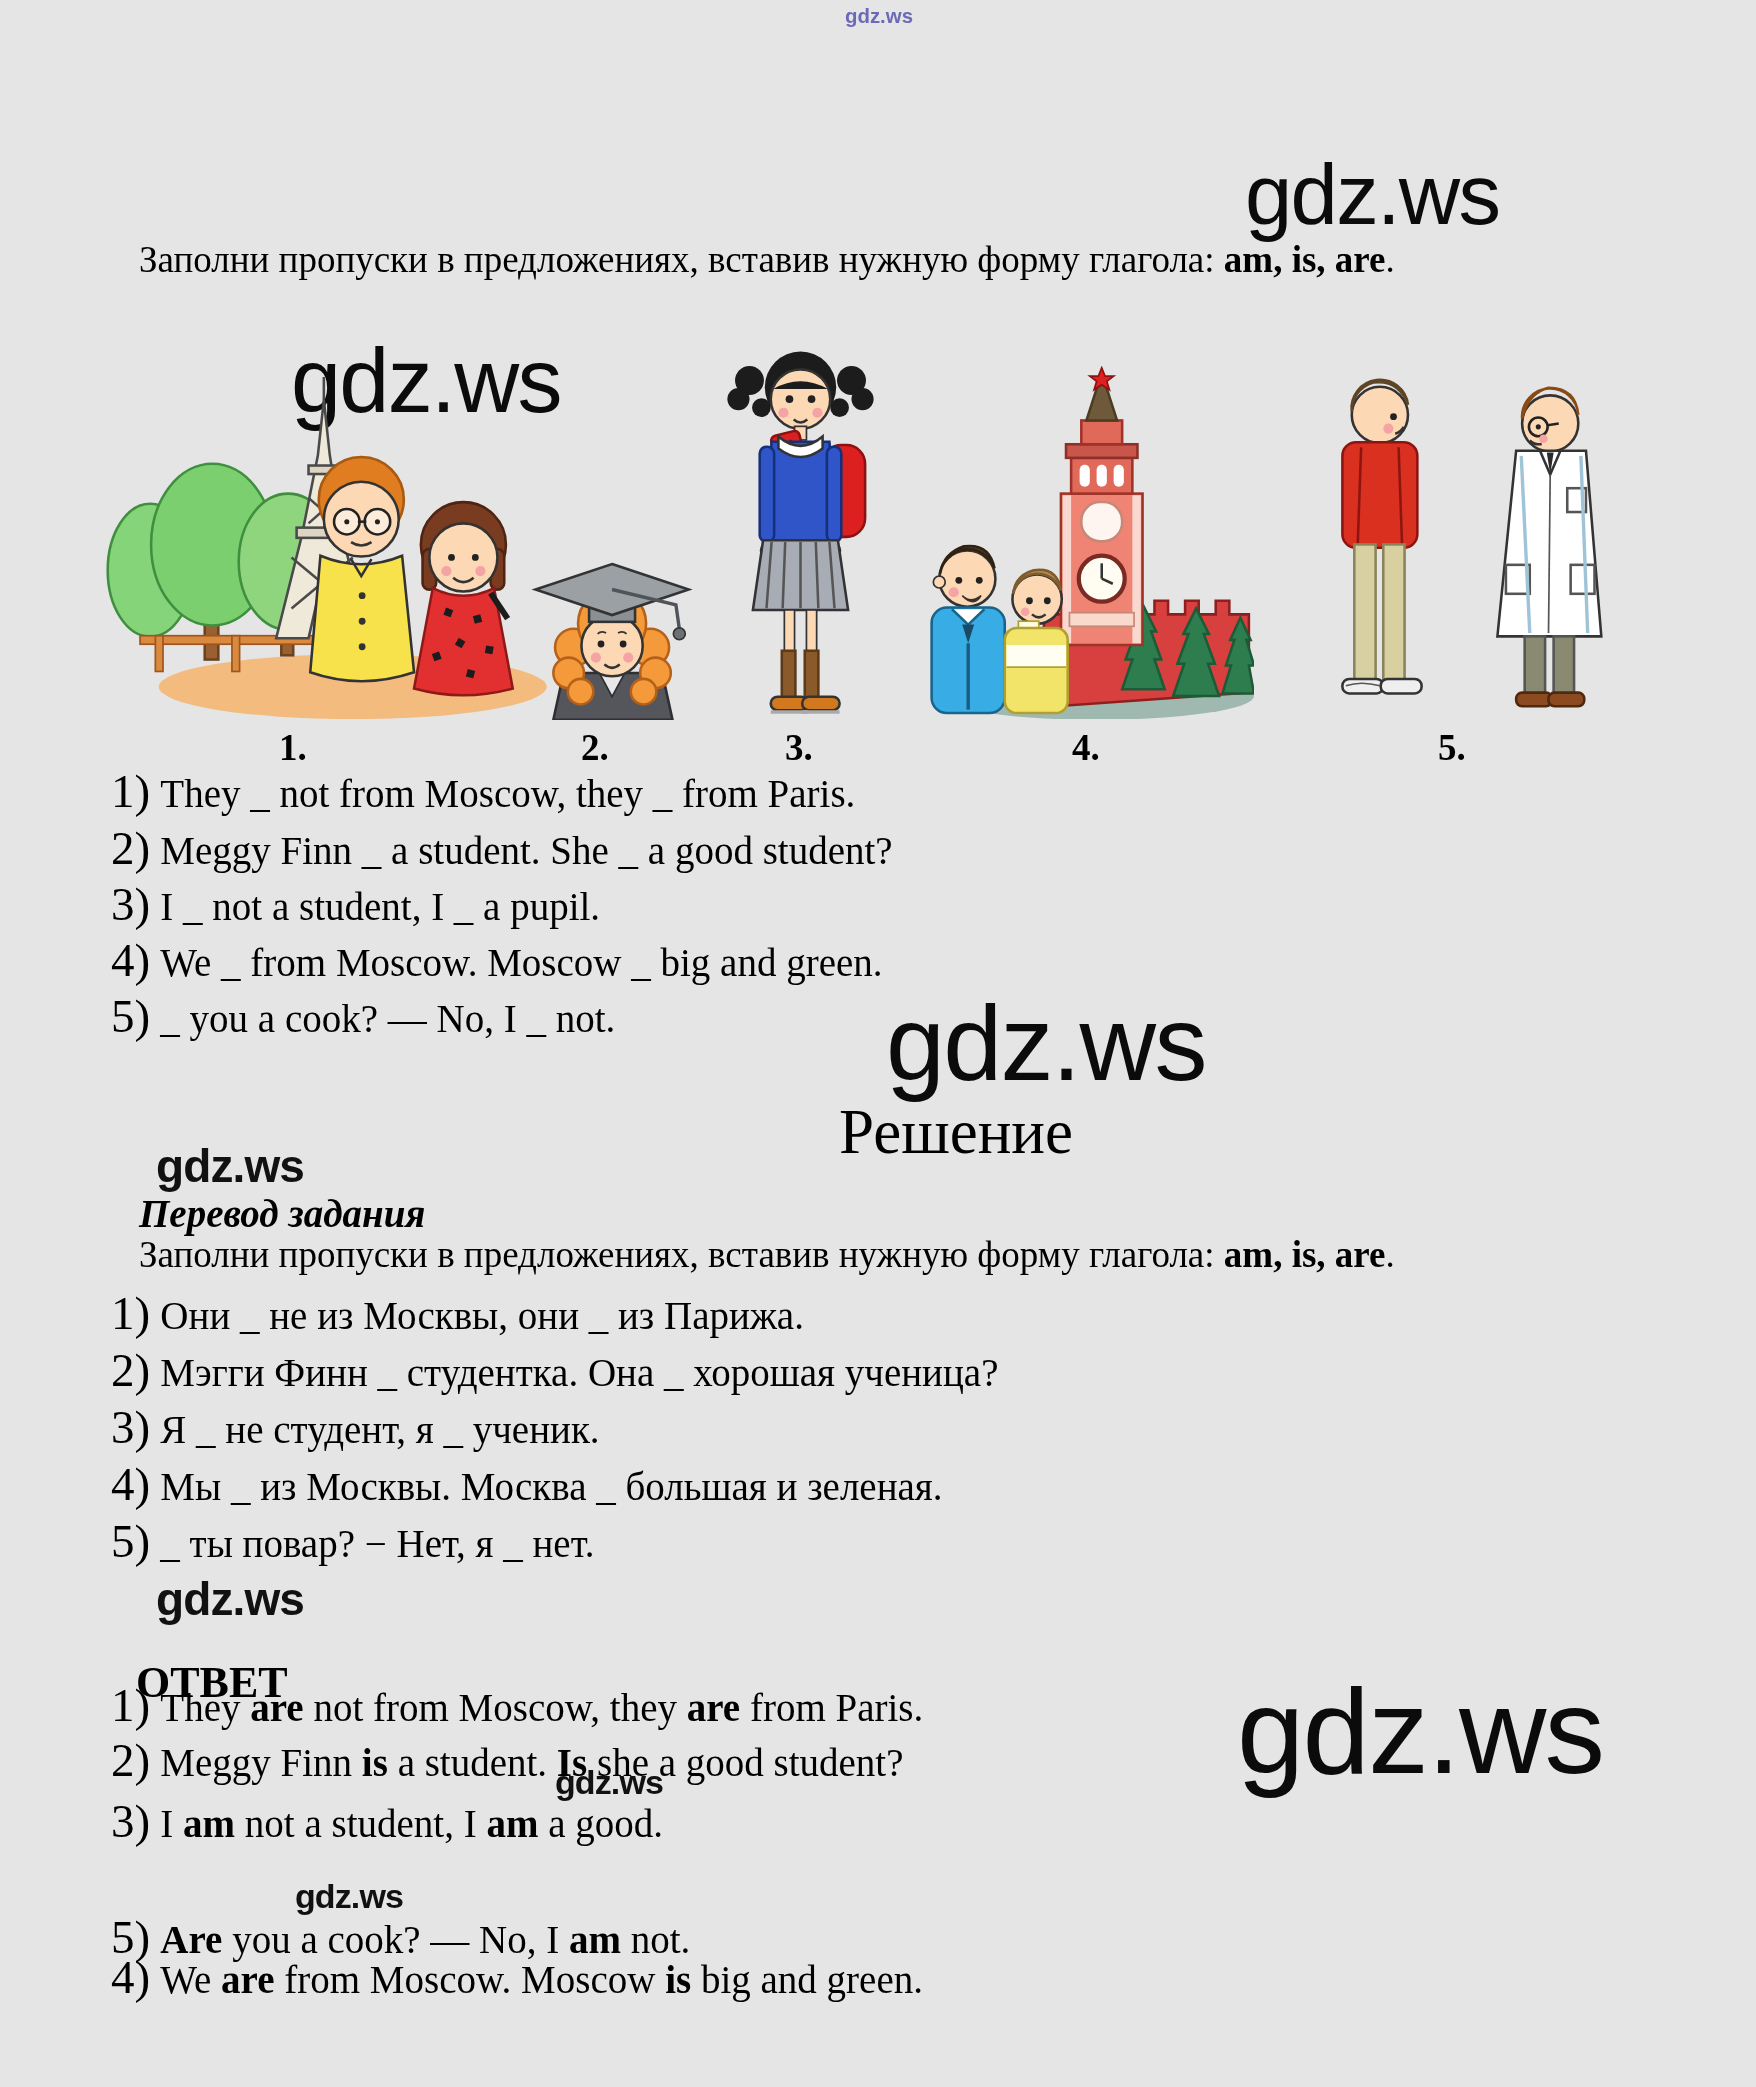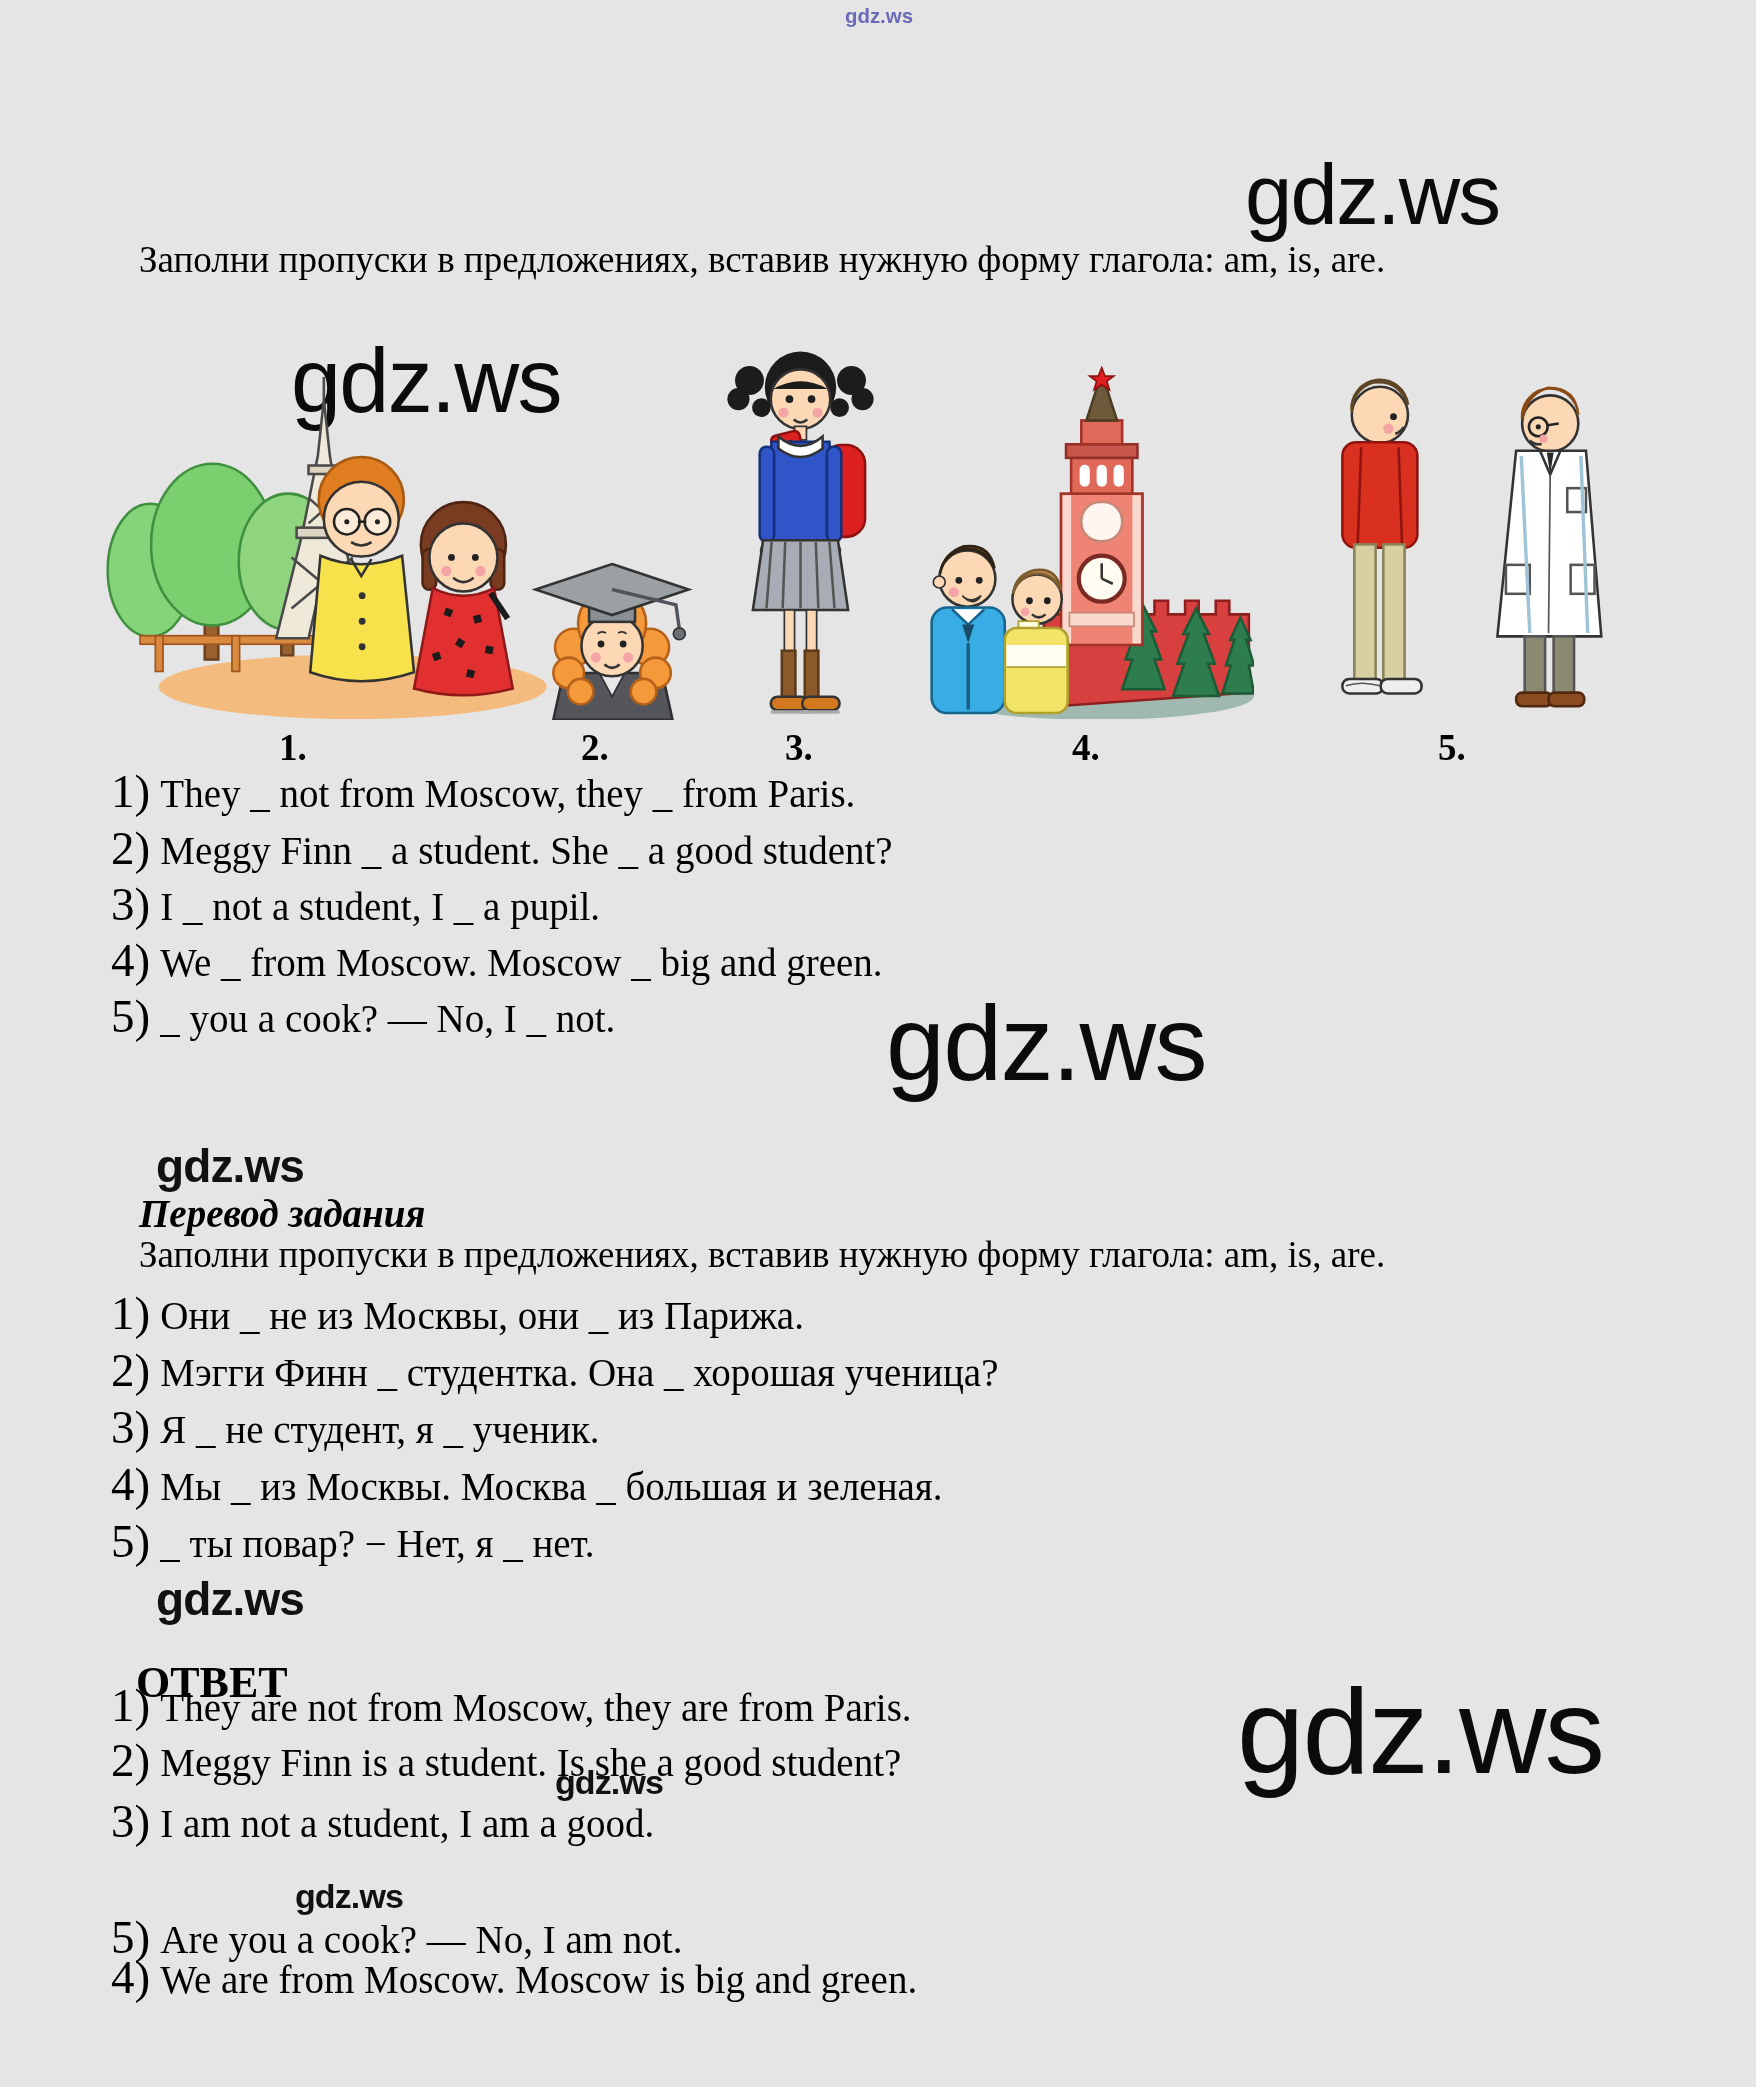--- a/index.html
+++ b/index.html
@@ -6,21 +6,21 @@
   #page{position:relative;width:1756px;height:2088px;background:#e5e5e5;overflow:hidden;
         font-family:"Liberation Serif",serif;color:#000;}
   .abs{position:absolute;white-space:nowrap;}
   .wm{font-family:"Liberation Sans",sans-serif;color:#0b0b0b;line-height:1;letter-spacing:-1.7px;font-weight:500;}
   .wm-sm{font-family:"Liberation Sans",sans-serif;color:#111;line-height:1;font-weight:600;letter-spacing:-0.9px;}
   .wm-top{font-family:"Liberation Sans",sans-serif;color:#6a6ab8;font-weight:700;letter-spacing:0;}
   .title{font-size:53px;line-height:1.2;}
   .taskline{font-size:37px;line-height:1.25;}
   .line{font-size:39px;line-height:1.25;}
   .line .num{font-size:47px;margin-right:10.2px;}
-  .b{font-weight:normal;}
+  .b{font-weight:bold;}
   .fignum{font-size:37px;font-weight:600;line-height:1;}
   .heading-solution{font-size:63px;line-height:1.2;}
   .heading-translation{font-size:39px;font-weight:bold;font-style:italic;line-height:1.2;}
   .heading-answer{font-size:44px;font-weight:bold;line-height:1.2;}
   svg{display:block;}
 </style>
 </head>
 <body>
 
 <div id="page">
@@ -270,20 +270,21 @@
   <div class="abs fignum" style="left:785px;top:729px;">3.</div>
   <div class="abs fignum" style="left:1072px;top:729px;">4.</div>
   <div class="abs fignum" style="left:1438px;top:729px;">5.</div>
 
   <div class="abs line" style="left:111px;top:762px;"><span class="num">1)</span><span>They _ not from Moscow, they _ from Paris.</span></div>
   <div class="abs line" style="left:111px;top:819px;"><span class="num">2)</span><span>Meggy Finn _ a student. She _ a good student?</span></div>
   <div class="abs line" style="left:111px;top:875px;"><span class="num">3)</span><span>I _ not a student, I _ a pupil.</span></div>
   <div class="abs line" style="left:111px;top:931px;"><span class="num">4)</span><span>We _ from Moscow. Moscow _ big and green.</span></div>
   <div class="abs line" style="left:111px;top:987px;"><span class="num">5)</span><span>_ you a cook? — No, I _ not.</span></div>
 
+  <div class="abs heading-solution" style="left:839px;top:1095px;">Решение</div>
   <div class="abs heading-translation" style="left:139px;top:1191px;">Перевод задания</div>
   <div class="abs taskline" style="left:139px;top:1232px;"><span>Заполни пропуски в предложениях, вставив нужную форму глагола: </span><span class="b">am, is, are</span><span>.</span></div>
 
   <div class="abs line" style="left:111px;top:1284px;"><span class="num">1)</span><span>Они _ не из Москвы, они _ из Парижа.</span></div>
   <div class="abs line" style="left:111px;top:1341px;"><span class="num">2)</span><span>Мэгги Финн _ студентка. Она _ хорошая ученица?</span></div>
   <div class="abs line" style="left:111px;top:1398px;"><span class="num">3)</span><span>Я _ не студент, я _ ученик.</span></div>
   <div class="abs line" style="left:111px;top:1455px;"><span class="num">4)</span><span>Мы _ из Москвы. Москва _ большая и зеленая.</span></div>
   <div class="abs line" style="left:111px;top:1512px;"><span class="num">5)</span><span>_ ты повар? − Нет, я _ нет.</span></div>
 
   <div class="abs heading-answer" style="left:136px;top:1617px;margin-top:40px;">ОТВЕТ</div>

